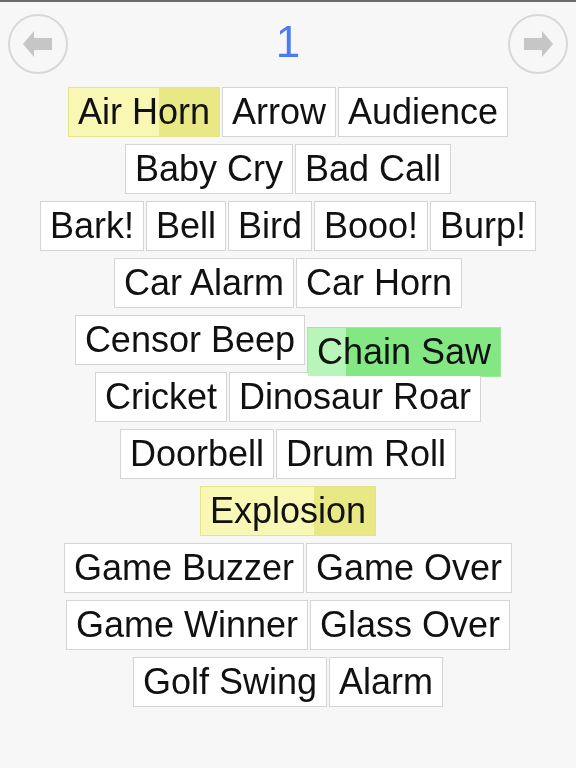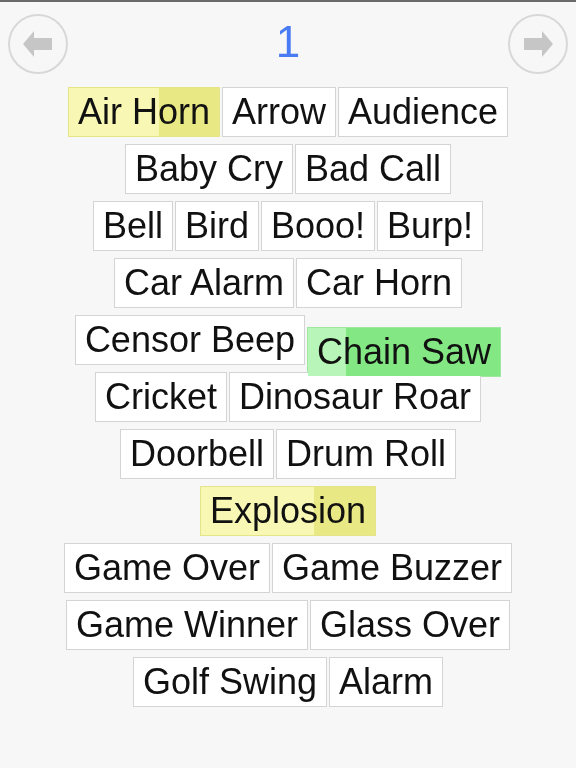--- a/index.html
+++ b/index.html
@@ -146,20 +146,23 @@
     <div class="sound-row">
       <div class="sound-button state-idle">
         <span class="label">Baby Cry</span>
       </div>
       <div class="sound-button state-idle">
         <span class="label">Bad Call</span>
       </div>
     </div>
     <div class="sound-row">
       <div class="sound-button state-idle">
+        <span class="label">Bark!</span>
+      </div>
+      <div class="sound-button state-idle">
         <span class="label">Bell</span>
       </div>
       <div class="sound-button state-idle">
         <span class="label">Bird</span>
       </div>
       <div class="sound-button state-idle">
         <span class="label">Booo!</span>
       </div>
       <div class="sound-button state-idle">
         <span class="label">Burp!</span>
@@ -201,25 +204,25 @@
     </div>
     <div class="sound-row">
       <div class="sound-button state-yellow">
         <span class="fill-base" style="right: 0px; background: rgb(232, 232, 132);"></span>
         <span class="fill-prog" style="width: 65%; background: rgb(248, 248, 180);"></span>
         <span class="label">Explosion</span>
       </div>
     </div>
     <div class="sound-row">
       <div class="sound-button state-idle">
+        <span class="label">Game Buzzer</span>
+      </div>
+      <div class="sound-button state-idle">
         <span class="label">Game Over</span>
       </div>
-      <div class="sound-button state-idle">
-        <span class="label">Game Buzzer</span>
-      </div>
     </div>
     <div class="sound-row">
       <div class="sound-button state-idle">
         <span class="label">Game Winner</span>
       </div>
       <div class="sound-button state-idle">
         <span class="label">Glass Over</span>
       </div>
     </div>
     <div class="sound-row">

